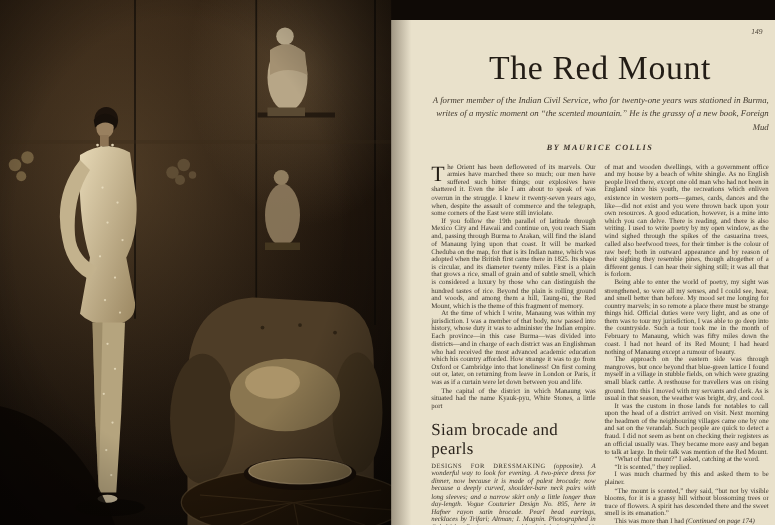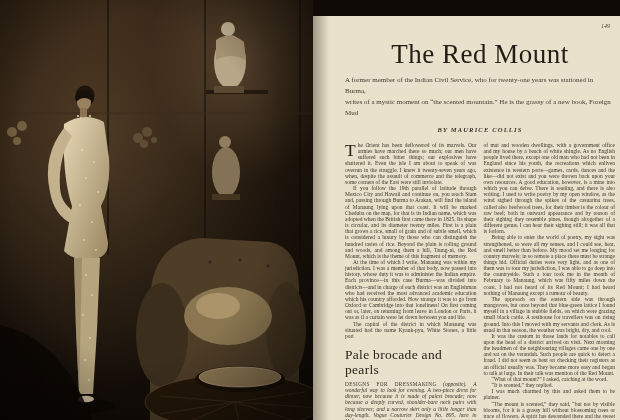--- a/index.html
+++ b/index.html
@@ -24,21 +24,21 @@
   .folio{
     position:absolute;top:7px;right:10px;font-size:6px;font-style:italic;color:#4a4237;
   }
   .content{position:absolute;left:32px;right:5px;top:0;bottom:0;}
   .article-title{
     margin:0;padding-top:24px;text-align:center;
     font-size:27px;font-weight:400;color:#231d16;letter-spacing:.5px;
     line-height:28px;
   }
   .deck{
-    margin-top:7px;text-align:left;font-size:7px;
+    margin-top:7px;text-align:right;font-style:italic;font-size:7px;
     line-height:11px;color:#423a2f;
   }
   .byline{
     margin-top:7px;text-align:center;font-style:italic;font-weight:bold;
     font-size:6.5px;letter-spacing:1.2px;color:#3b332a;
   }
   .cols{
     display:flex;gap:7px;margin-top:9px;height:301px;overflow:hidden;
   }
   .col{flex:1;min-width:0;}
@@ -225,21 +225,21 @@
     <div class="byline">BY  MAURICE  COLLIS</div>
 
     <div class="cols">
 
       <div class="col">
         <p><span class="dropcap">T</span><span>he Orient has been deflowered of its marvels. Our armies have marched there so much; our men have suffered such bitter things; our explosives have shattered it. Even the isle I am about to speak of was overrun in the struggle. I knew it twenty-seven years ago, when, despite the assault of commerce and the telegraph, some corners of the East were still inviolate.</span></p>
         <p class="indent">If you follow the 19th parallel of latitude through Mexico City and Hawaii and continue on, you reach Siam and, passing through Burma to Arakan, will find the island of Manaung lying upon that coast. It will be marked Cheduba on the map, for that is its Indian name, which was adopted when the British first came there in 1825. Its shape is circular, and its diameter twenty miles. First is a plain that grows a rice, small of grain and of subtle smell, which is considered a luxury by those who can distinguish the hundred tastes of rice. Beyond the plain is rolling ground and woods, and among them a hill, Taung-ni, the Red Mount, which is the theme of this fragment of memory.</p>
         <p class="indent">At the time of which I write, Manaung was within my jurisdiction. I was a member of that body, now passed into history, whose duty it was to administer the Indian empire. Each province—in this case Burma—was divided into districts—and in charge of each district was an Englishman who had received the most advanced academic education which his country afforded. How strange it was to go from Oxford or Cambridge into that loneliness! On first coming out or, later, on returning from leave in London or Paris, it was as if a curtain were let down between you and life.</p>
         <p class="indent">The capital of the district in which Manaung was situated had the name Kyauk-pyu, White Stones, a little port</p>
 
-        <h2 class="section-heading">Pale brocade and pearls</h2>
+        <h2 class="section-heading">Siam brocade and pearls</h2>
 
         <p class="caption"><span class="lead">DESIGNS FOR DRESSMAKING</span><span> (opposite). A wonderful way to look for evening. A two-piece dress for dinner, now because it is made of palest brocade; now because a deeply curved, shoulder-bare neck pairs with long sleeves; and a narrow skirt only a little longer than day-length. Vogue Couturier Design No. 895, here in Hafner rayon satin brocade. Pearl bead earrings, necklaces by Trifari; Altman; I. Magnin. Photographed in Col. Walter Pru’s apartment, a blend of dark walls, gold-and-blue curtains, lemony upholstery.</span></p>
       </div>
 
       <div class="col">
         <p>of mat and wooden dwellings, with a government office and my house by a beach of white shingle. As no English people lived there, except one old man who had not been in England since his youth, the recreations which enliven existence in western ports—games, cards, dances and the like—did not exist and you were thrown back upon your own resources. A good education, however, is a mine into which you can delve. There is reading, and there is also writing. I used to write poetry by my open window, as the wind sighed through the spikes of the casuarina trees, called also beefwood trees, for their timber is the colour of raw beef; both in outward appearance and by reason of their sighing they resemble pines, though altogether of a different genus. I can hear their sighing still; it was all that is forlorn.</p>
         <p class="indent">Being able to enter the world of poetry, my sight was strengthened, so were all my senses, and I could see, hear, and smell better than before. My mood set me longing for country marvels; in so remote a place there must be strange things hid. Official duties were very light, and as one of them was to tour my jurisdiction, I was able to go deep into the countryside. Such a tour took me in the month of February to Manaung, which was fifty miles down the coast. I had not heard of its Red Mount; I had heard nothing of Manaung except a rumour of beauty.</p>
         <p class="indent">The approach on the eastern side was through mangroves, but once beyond that blue-green lattice I found myself in a village in stubble fields, on which were grazing small black cattle. A resthouse for travellers was on rising ground. Into this I moved with my servants and clerk. As is usual in that season, the weather was bright, dry, and cool.</p>
         <p class="indent">It was the custom in those lands for notables to call upon the head of a district arrived on visit. Next morning the headmen of the neighbouring villages came one by one and sat on the verandah. Such people are quick to detect a fraud. I did not seem as bent on checking their registers as an official usually was. They became more easy and began to talk at large. In their talk was mention of the Red Mount.</p>
         <p class="indent">“What of that mount?” I asked, catching at the word.</p>

